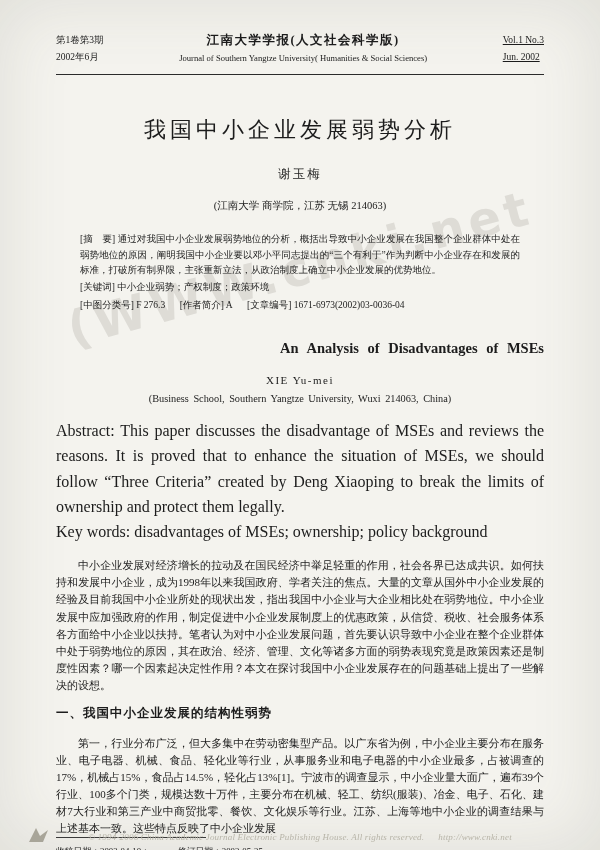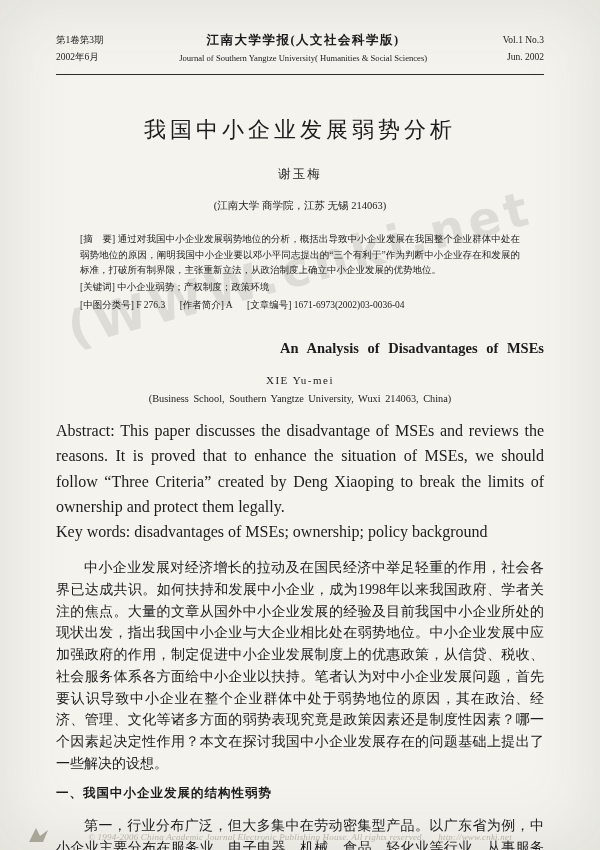--- a/index.html
+++ b/index.html
@@ -8,38 +8,38 @@
         overflow:hidden;display:flex;flex-direction:column;
         padding:32px 56px 30px;box-sizing:border-box;
         box-shadow:inset 0 0 70px rgba(95,90,75,.14);}
   .z{position:relative;z-index:1;}
   .watermark{position:absolute;top:240px;left:20px;width:560px;text-align:center;
         font-family:"DejaVu Sans",sans-serif;font-size:48px;font-weight:bold;
         color:rgba(158,156,146,.26);transform:rotate(-15deg);letter-spacing:5px;
         pointer-events:none;z-index:0;}
   .hdr{display:flex;justify-content:space-between;align-items:flex-start;}
   .hdr-side{font-size:9.5px;line-height:1.8;white-space:nowrap;}
-  .hdr-side.right{text-align:right;}
+  .hdr-side.right{text-align:left;text-decoration:underline;}
   .hdr-center{text-align:center;flex:1;padding:0 8px;}
   .journal-cn{font-size:12.5px;font-weight:bold;letter-spacing:1.5px;}
   .journal-en{font-size:8.6px;font-weight:normal;margin-top:4px;}
   .hdr-rule{border:none;border-top:1.6px solid #2b2b2b;margin:8px 0 0;}
   .title-cn{margin:40px 0 2px;text-align:center;font-size:22px;font-weight:normal;letter-spacing:4px;}
   .author-cn{margin-top:19px;text-align:center;font-size:12.5px;letter-spacing:2px;}
   .affil-cn{margin-top:16px;text-align:center;font-size:10.5px;}
   .cn-abs{margin-top:19px;padding:0 24px;font-size:9.5px;line-height:1.62;text-align:justify;}
   .cn-abs p{margin:0 0 2px;}
   .lbl{font-weight:normal;margin-top:44px;}
   .meta-group{margin-right:12px;}
   .en-title{margin:25px 0 0;text-align:right;font-size:14.5px;font-weight:bold;word-spacing:5px;}
   .en-author{margin-top:17px;text-align:center;font-size:11px;letter-spacing:1.5px;}
   .en-affil{margin-top:7px;text-align:center;font-size:10.3px;word-spacing:2px;}
   .en-abs{margin-top:14px;font-size:16px;line-height:1.58;text-align:justify;}
   .en-abs p{margin:0;}
-  .body-para{margin:13px 0 0;font-size:14px;line-height:1.55;text-align:justify;text-indent:2em;}
+  .body-para{margin:13px 0 0;font-size:11px;line-height:1.55;text-align:justify;text-indent:2em;}
   .section-head{margin:11px 0 0;text-align:left;font-size:12.5px;font-weight:bold;letter-spacing:1px;}
   .footer{margin-top:auto;}
   .fn-rule{width:150px;border:none;border-top:1px solid #3a3a3a;margin:0 0 6px;}
   .fn{font-size:8.8px;line-height:1.75;}
   .fn .gap{margin-left:28px;}
   .bottombar{position:absolute;left:0;right:0;bottom:6px;text-align:center;z-index:1;}
   .copyright{font-size:9px;font-style:italic;color:#b7b4a8;letter-spacing:.2px;}
   .copyright .url{margin-left:14px;}
   .logo{position:absolute;left:28px;bottom:7px;width:22px;height:16px;z-index:1;}
 </style>

